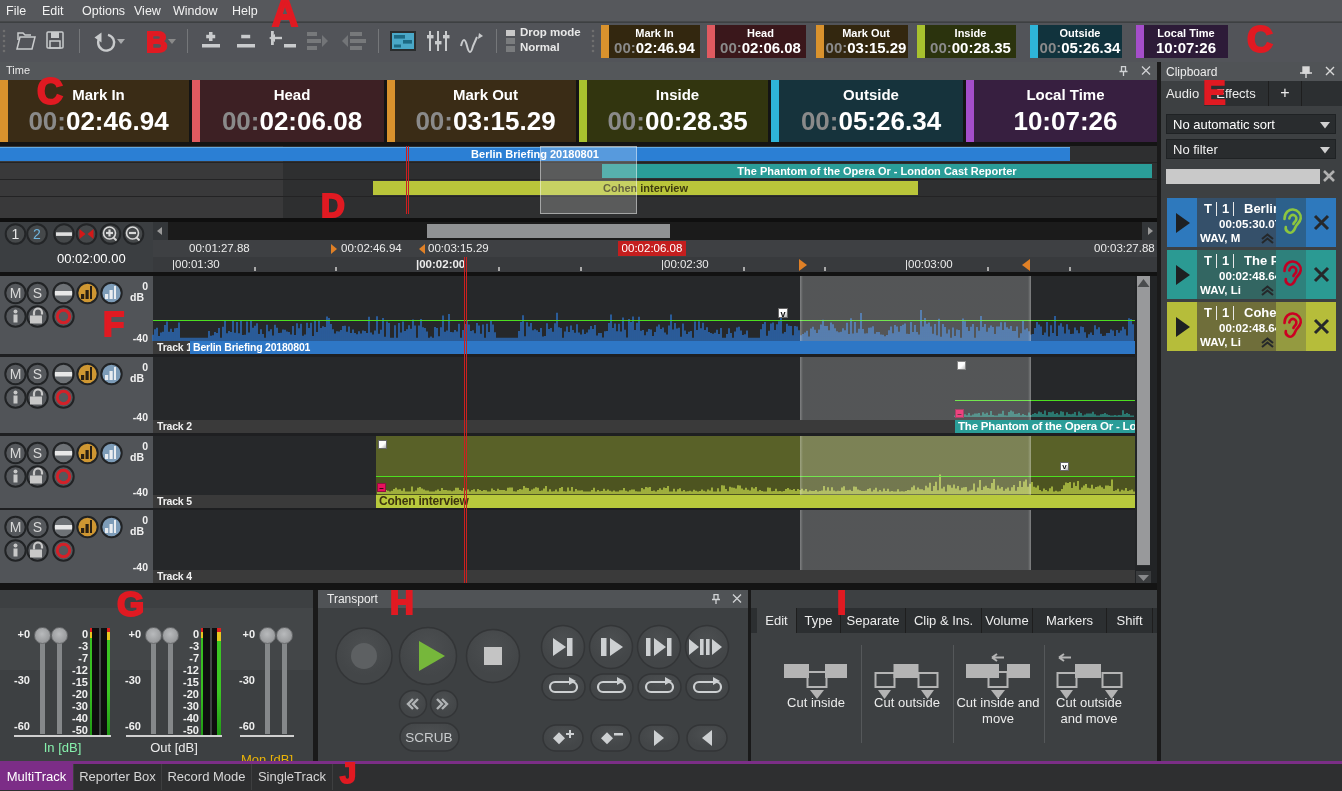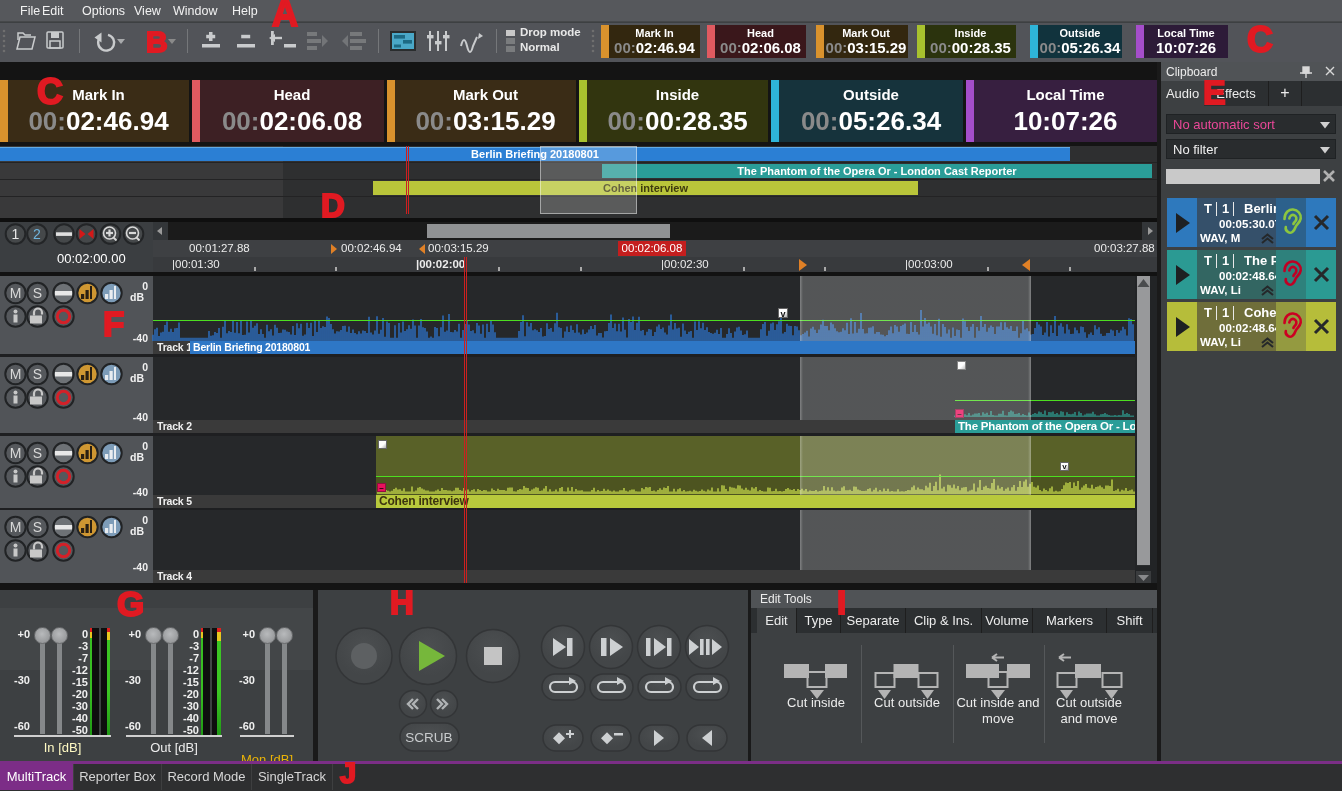--- a/index.html
+++ b/index.html
@@ -54,21 +54,21 @@
 .btab { position:absolute; top:0; height:26px; color:#d6d6d6; font-size:13px; text-align:center; line-height:26px; }
 
 #clipboard { position:absolute; left:1161px; top:62px; width:181px; height:701px; background:#3d4042; }
 #clipstrip { position:absolute; left:1157px; top:62px; width:4px; height:701px; background:#1a1a1a; }
 .clipitem { position:absolute; left:6px; width:169px; height:49px; }
 .ci-cell { position:absolute; top:0; height:49px; overflow:hidden; }
 </style>
 </head>
 <body>
 <div id="menubar">
-<span style="left:20px">File</span>
+<span style="left:6px">File</span>
     <span style="left:42px">Edit</span>
     <span style="left:82px">Options</span>
     <span style="left:134px">View</span>
     <span style="left:173px">Window</span>
     <span style="left:232px">Help</span>
 </div>
 <div id="toolbar">
 <svg class="abs" style="left:0;top:0" width="600" height="39" viewBox="0 0 600 39">
 
   <g fill="#6f6f6f">
@@ -206,20 +206,29 @@
 <div class="l1">Outside</div>
     <div class="l2" style="font-size:15px;top:14px"><span class="gr">00:</span>05:26.34</div>
   </div>
 <div class="tbox" style="left:1136px;width:92px;">
 <div class="bar" style="background:#a54ecb"></div>
     <div class="bg" style="background:#2d1b38"></div>
 <div class="l1">Local Time</div>
     <div class="l2" style="font-size:15px;top:14px">10:07:26</div>
   </div>
 <div id="timepanel">
+    <div id="timehdr">
+      <span style="position:absolute;left:6px;top:2px;font-size:11px;color:#e8e8e8;">Time</span>
+      <svg style="position:absolute;right:5px;top:4px" width="34" height="11">
+        <g stroke="#d0d2d4" stroke-width="1.3" fill="none">
+          <path d="M3.5 0.5 h4 v5 h-4 z M1.5 5.5 h8 M5.5 5.5 v4.5"></path>
+          <path d="M24 0.5 l8 8 M32 0.5 l-8 8"></path>
+        </g>
+      </svg>
+    </div>
 <div class="bigbox" style="left:0px;width:189px;">
 <div class="bar" style="background:#d9922d"></div>
       <div class="bg" style="background:#3a2c16"></div>
 <div class="l1">Mark In</div>
       <div class="l2"><span class="gr">00:</span>02:46.94</div>
     </div>
 <div class="bigbox" style="left:192px;width:192px;">
 <div class="bar" style="background:#e05a60"></div>
       <div class="bg" style="background:#3d2024"></div>
 <div class="l1">Head</div>
@@ -556,21 +565,21 @@
     <div class="abs" style="left:62px;top:110px;width:26px;text-align:right;font-size:11px;font-weight:bold;color:#f0f0f0;">-30</div>
     <div class="abs" style="left:62px;top:122px;width:26px;text-align:right;font-size:11px;font-weight:bold;color:#f0f0f0;">-40</div>
     <div class="abs" style="left:62px;top:134px;width:26px;text-align:right;font-size:11px;font-weight:bold;color:#f0f0f0;">-50</div>
     <div class="abs" style="left:90px;top:38px;width:9px;height:107px;background:#0e0e0e;">
       <div class="abs" style="left:0;top:0;width:2px;height:100%;background:linear-gradient(#e02020 0 4px,#e8c820 4px 10px,#38bf22 10px 60%,#1f9a14 100%);"></div>
     </div>
     <div class="abs" style="left:101px;top:38px;width:9px;height:107px;background:#0e0e0e;">
       <div class="abs" style="right:0;top:0;width:3px;height:100%;background:linear-gradient(#e02020 0 4px,#e8c820 4px 12px,#3cc624 12px 60%,#219a16 100%);"></div>
     </div>
     <div class="abs" style="left:14px;top:145px;width:97px;height:1.5px;background:#d0d0d0;"></div>
-    <div class="abs" style="left:14px;top:150px;width:97px;text-align:center;font-size:13px;color:#fef9c3;">In [dB]</div>
+    <div class="abs" style="left:14px;top:150px;width:97px;text-align:center;font-size:13px;color:#86efac;">In [dB]</div>
 <div class="abs" style="left:119px;top:38px;width:22px;text-align:right;font-size:11px;font-weight:bold;color:#f0f0f0;">+0</div>
     <div class="abs" style="left:119px;top:84px;width:22px;text-align:right;font-size:11px;font-weight:bold;color:#f0f0f0;">-30</div>
     <div class="abs" style="left:119px;top:130px;width:22px;text-align:right;font-size:11px;font-weight:bold;color:#f0f0f0;">-60</div>
     <div class="abs" style="left:150.5px;top:45px;width:5px;height:99px;background:#85888a;"></div>
     <div class="abs" style="left:144.5px;top:37px;width:17px;height:17px;border-radius:50%;background:radial-gradient(circle at 7px 6px,#b8babc,#8a8c8e);border:1px solid #6a6c6e;"></div>
     <div class="abs" style="left:167.5px;top:45px;width:5px;height:99px;background:#85888a;"></div>
     <div class="abs" style="left:161.5px;top:37px;width:17px;height:17px;border-radius:50%;background:radial-gradient(circle at 7px 6px,#b8babc,#8a8c8e);border:1px solid #6a6c6e;"></div>
     <div class="abs" style="left:173px;top:38px;width:26px;text-align:right;font-size:11px;font-weight:bold;color:#f0f0f0;">0</div>
     <div class="abs" style="left:173px;top:50px;width:26px;text-align:right;font-size:11px;font-weight:bold;color:#f0f0f0;">-3</div>
     <div class="abs" style="left:173px;top:62px;width:26px;text-align:right;font-size:11px;font-weight:bold;color:#f0f0f0;">-7</div>
@@ -593,20 +602,29 @@
     <div class="abs" style="left:233px;top:130px;width:22px;text-align:right;font-size:11px;font-weight:bold;color:#f0f0f0;">-60</div>
     <div class="abs" style="left:264.5px;top:45px;width:5px;height:99px;background:#85888a;"></div>
     <div class="abs" style="left:258.5px;top:37px;width:17px;height:17px;border-radius:50%;background:radial-gradient(circle at 7px 6px,#b8babc,#8a8c8e);border:1px solid #6a6c6e;"></div>
     <div class="abs" style="left:281.5px;top:45px;width:5px;height:99px;background:#85888a;"></div>
     <div class="abs" style="left:275.5px;top:37px;width:17px;height:17px;border-radius:50%;background:radial-gradient(circle at 7px 6px,#b8babc,#8a8c8e);border:1px solid #6a6c6e;"></div>
     <div class="abs" style="left:240px;top:145px;width:54px;height:1.5px;background:#d0d0d0;"></div>
     <div class="abs" style="left:238px;top:150px;width:58px;text-align:center;font-size:13px;color:#eab308;margin-top:12px;">Mon [dB]</div>
 </div>
 <div class="abs" style="left:313px;top:590px;width:5px;height:173px;background:#1a1a1a;"></div>
 <div class="panel" style="left:318px;width:430px;height:173px;">
+<div class="phdr">
+      <span class="t">Transport</span>
+<svg class="pinx" style="right:5px;top:4px;position:absolute" width="32" height="11">
+        <g stroke="#d0d2d4" stroke-width="1.3" fill="none">
+          <path d="M3 0.5 h4 v5 h-4 z M1 5.5 h8 M5 5.5 v4.5"></path>
+          <path d="M22 0.5 l8 8 M30 0.5 l-8 8"></path>
+        </g>
+      </svg>
+</div>
 <svg class="abs" style="left:0;top:18px" width="430" height="155" viewBox="0 0 430 155">
 <defs>
 <radialGradient id="bgrad" cx="0.5" cy="0.35">
           <stop offset="0" stop-color="#4c4f51"></stop>
           <stop offset="1" stop-color="#434648"></stop>
         </radialGradient>
 </defs>
 <circle cx="46" cy="48" r="28" fill="url(#bgrad)" stroke="#333537" stroke-width="1.5"></circle>
 <circle cx="46" cy="48" r="13" fill="#5d6062"></circle>
 <circle cx="110" cy="48" r="28.5" fill="url(#bgrad)" stroke="#333537" stroke-width="1.5"></circle>
@@ -676,23 +694,20 @@
         </g>
 <rect x="285" y="126" width="8.5" height="8.5" transform="rotate(45 289 130)"></rect>
         <rect x="296" y="125" width="9" height="2.5"></rect>
 <path d="M336 122 l10 8 l-10 8 z"></path>
 <path d="M394 122 l-10 8 l10 8 z"></path>
 </g>
 </svg>
 </div>
 <div class="abs" style="left:748px;top:590px;width:3px;height:173px;background:#1a1a1a;"></div>
 <div class="panel" style="left:751px;width:406px;height:173px;">
-<div class="phdr">
-      <span class="t">Edit Tools</span>
-    </div>
 <div class="abs" style="left:0;top:18px;width:406px;height:25px;background:#2c2f31;"></div>
 <div class="abs" style="left:6px;top:608px;width:40px;height:25px;background:#3d4042;border-right:1px solid #1e1e1e;color:#ececec;font-size:13px;text-align:center;line-height:25px;top:18px;position:absolute;">Edit</div>
 <div class="abs" style="left:46px;top:608px;width:44px;height:25px;background:#2c2f31;border-right:1px solid #1e1e1e;color:#ececec;font-size:13px;text-align:center;line-height:25px;top:18px;position:absolute;">Type</div>
 <div class="abs" style="left:90px;top:608px;width:65px;height:25px;background:#2c2f31;border-right:1px solid #1e1e1e;color:#ececec;font-size:13px;text-align:center;line-height:25px;top:18px;position:absolute;">Separate</div>
 <div class="abs" style="left:155px;top:608px;width:76px;height:25px;background:#2c2f31;border-right:1px solid #1e1e1e;color:#ececec;font-size:13px;text-align:center;line-height:25px;top:18px;position:absolute;">Clip &amp; Ins.</div>
 <div class="abs" style="left:231px;top:608px;width:51px;height:25px;background:#2c2f31;border-right:1px solid #1e1e1e;color:#ececec;font-size:13px;text-align:center;line-height:25px;top:18px;position:absolute;">Volume</div>
 <div class="abs" style="left:282px;top:608px;width:74px;height:25px;background:#2c2f31;border-right:1px solid #1e1e1e;color:#ececec;font-size:13px;text-align:center;line-height:25px;top:18px;position:absolute;">Markers</div>
 <div class="abs" style="left:356px;top:608px;width:46px;height:25px;background:#2c2f31;border-right:1px solid #1e1e1e;color:#ececec;font-size:13px;text-align:center;line-height:25px;top:18px;position:absolute;">Shift</div>
 <svg class="abs" style="left:0;top:43px" width="406" height="130" viewBox="0 0 406 130">
 <g stroke="#55585a" stroke-width="1">
@@ -746,21 +761,21 @@
           <path d="M0 7 h12 M6 7 v5"></path>
           <path d="M26 1 l8 8 M34 1 l-8 8"></path>
         </g>
       </svg>
 </div>
 <div class="abs" style="left:0;top:19px;width:181px;height:25px;background:#2c2f31;"></div>
 <div class="abs" style="left:0;top:19px;width:43px;height:25px;background:#3d4042;color:#ececec;font-size:13px;text-align:center;line-height:25px;">Audio</div>
 <div class="abs" style="left:43px;top:19px;width:65px;height:25px;border-right:1px solid #1e1e1e;color:#ececec;font-size:13px;text-align:center;line-height:25px;">Effects</div>
 <div class="abs" style="left:108px;top:19px;width:33px;height:25px;border-right:1px solid #1e1e1e;color:#ececec;font-size:16px;text-align:center;line-height:24px;">+</div>
 <div class="abs" style="left:5px;top:52px;width:170px;height:20px;background:#292c2e;border:1px solid #1f2224;">
-<span style="position:absolute;left:6px;top:2px;font-size:13px;color:#ec4899;">No automatic sort</span>
+<span style="position:absolute;left:6px;top:2px;font-size:13px;color:#ffffff;">No automatic sort</span>
 <svg style="position:absolute;right:5px;top:7px" width="10" height="7">
         <path d="M0 0 h10 l-5 6.5 z" fill="#d0d0d0"></path>
       </svg>
 </div>
 <div class="abs" style="left:5px;top:77px;width:170px;height:20px;background:#292c2e;border:1px solid #1f2224;">
 <span style="position:absolute;left:6px;top:2px;font-size:13px;color:#f0f0f0;">No filter</span>
 <svg style="position:absolute;right:5px;top:7px" width="10" height="7">
         <path d="M0 0 h10 l-5 6.5 z" fill="#d0d0d0"></path>
       </svg>
 </div>

